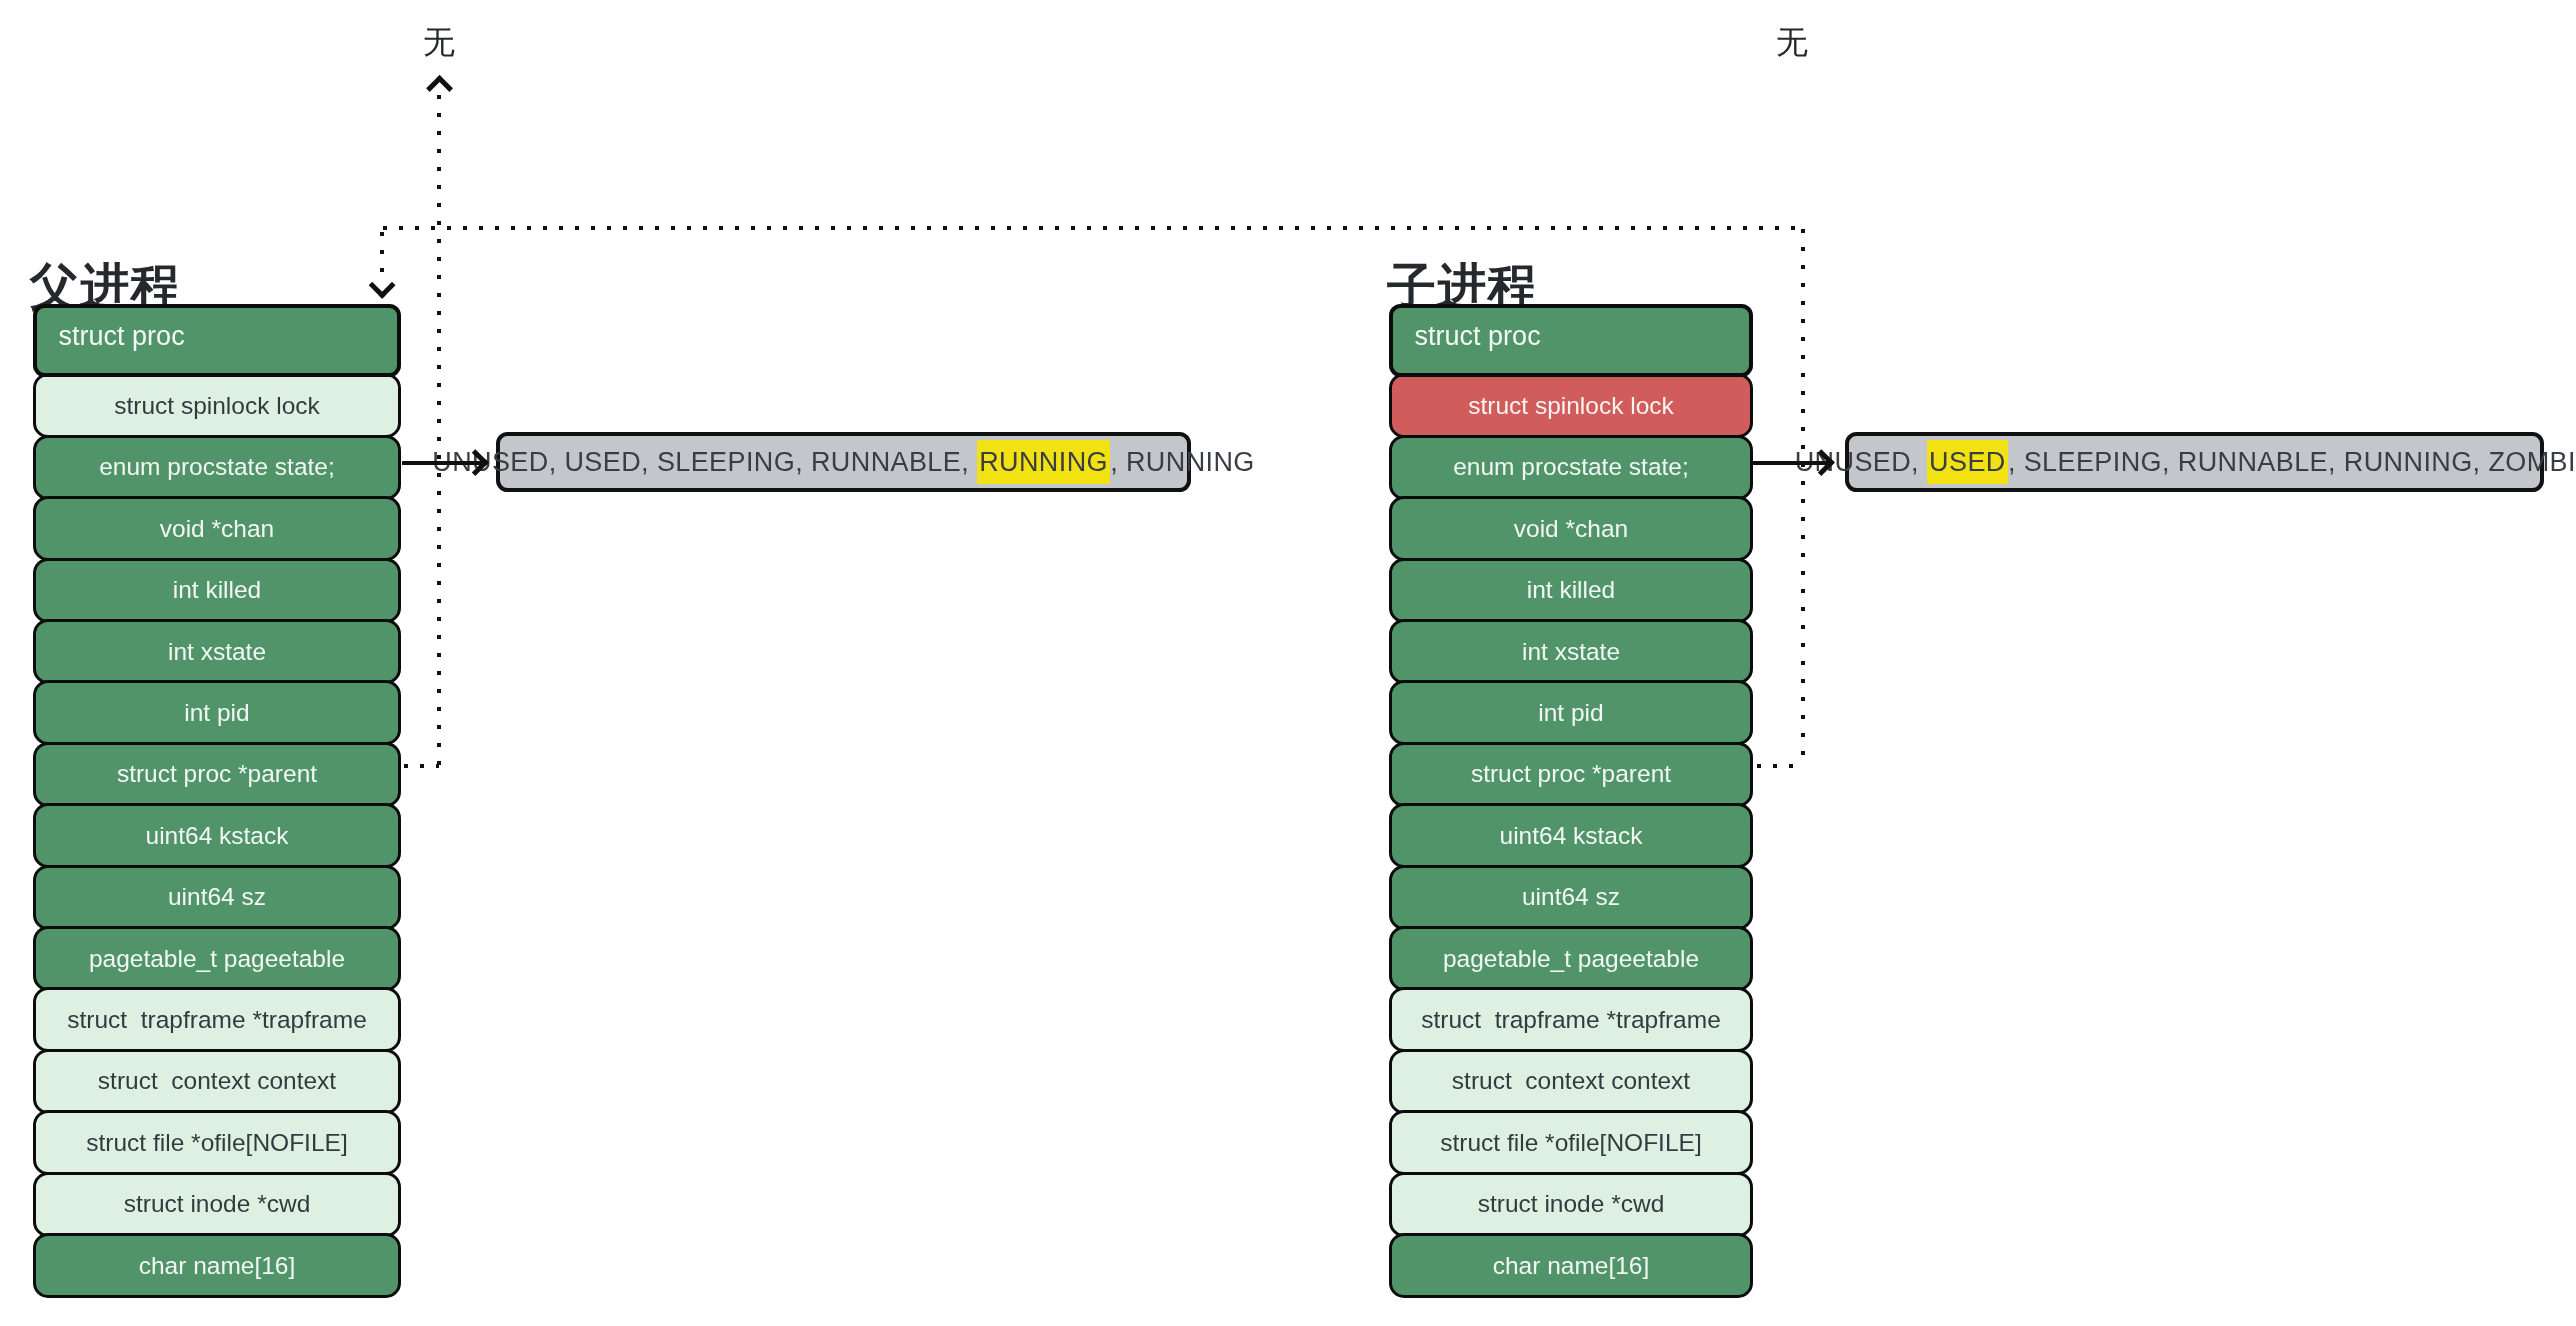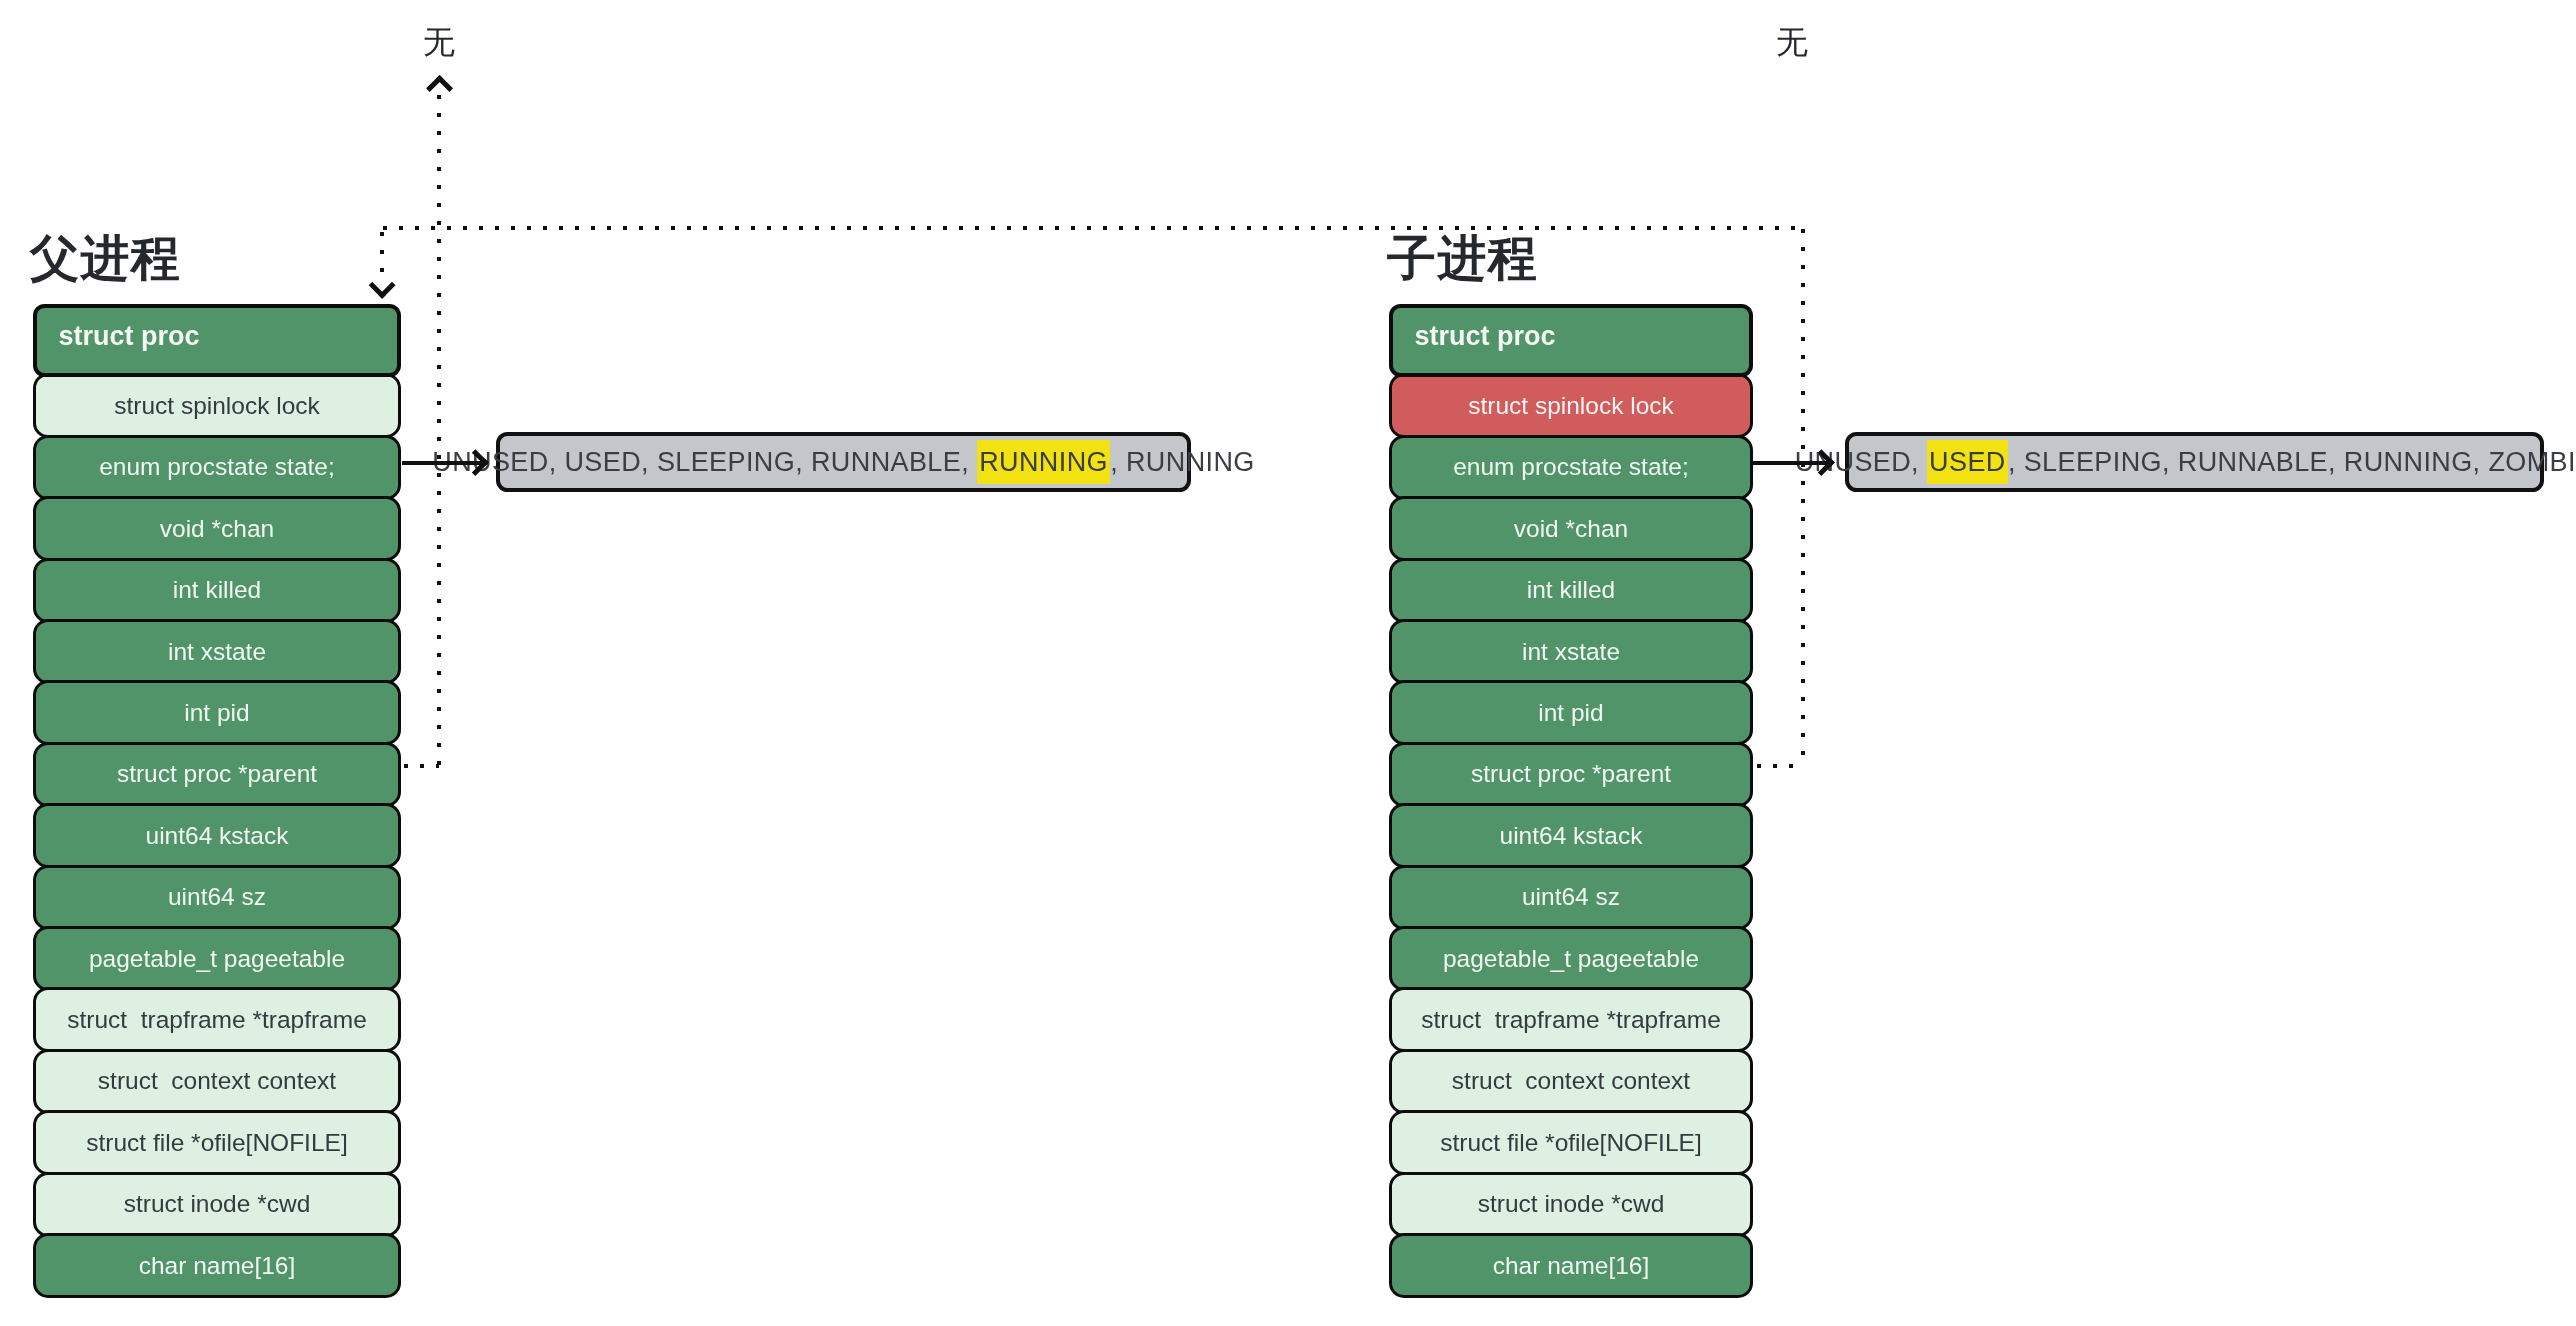--- a/index.html
+++ b/index.html
@@ -1,31 +1,31 @@
 <!DOCTYPE html>
 <html style="font-size:11.5px"><head>
 <meta charset="utf-8">
 <style>
   * { box-sizing: border-box; margin: 0; padding: 0; }
   html, body { width: 2576px; height: 1326px; background: #ffffff; overflow: hidden; }
   body { font-family: "Liberation Sans", sans-serif; position: relative; }
   .canvas { position: absolute; left: 0; top: 0; width: 2576px; height: 1326px; }
 
   .proc-title {
-    position: absolute; top: 232px; font-size: 49px; line-height: 1.1;
+    position: absolute; top: 260px; font-size: 49px; line-height: 1.1;
     font-weight: 600; color: #25282c; letter-spacing: 1.4px;
   }
   .none-label {
     position: absolute; top: 26px; font-size: 32px; color: #25282c; line-height: 1;
   }
 
   .proc-table { position: absolute; top: 304px; }
   .thead {
     height: 73px; background: #52946a; border: 4.3px solid #0c0c0c;
-    border-radius: 11.5px; color: #f3faf5; font-weight: 700; font-size: 27px;
+    border-radius: 11.5px; color: #f3faf5; font-weight: 400; font-size: 27px;
     padding: 13px 0 0 21.6px; position: relative; z-index: 1;
   }
   .row {
     height: 65px; margin-top: -3.6px; border: 3.6px solid #0c0c0c; border-radius: 15px;
     display: flex; align-items: center; justify-content: center;
     font-size: 24.5px; position: relative;
   }
   .row[data-variant="dark"]  { background: #52946a; color: #f1f8f3; align-items: center; }
   .row[data-variant="light"] { background: #def0e2; color: #333b40; }
   .row[data-variant="red"]   { background: #d15c5c; color: #fdf4f3; }

